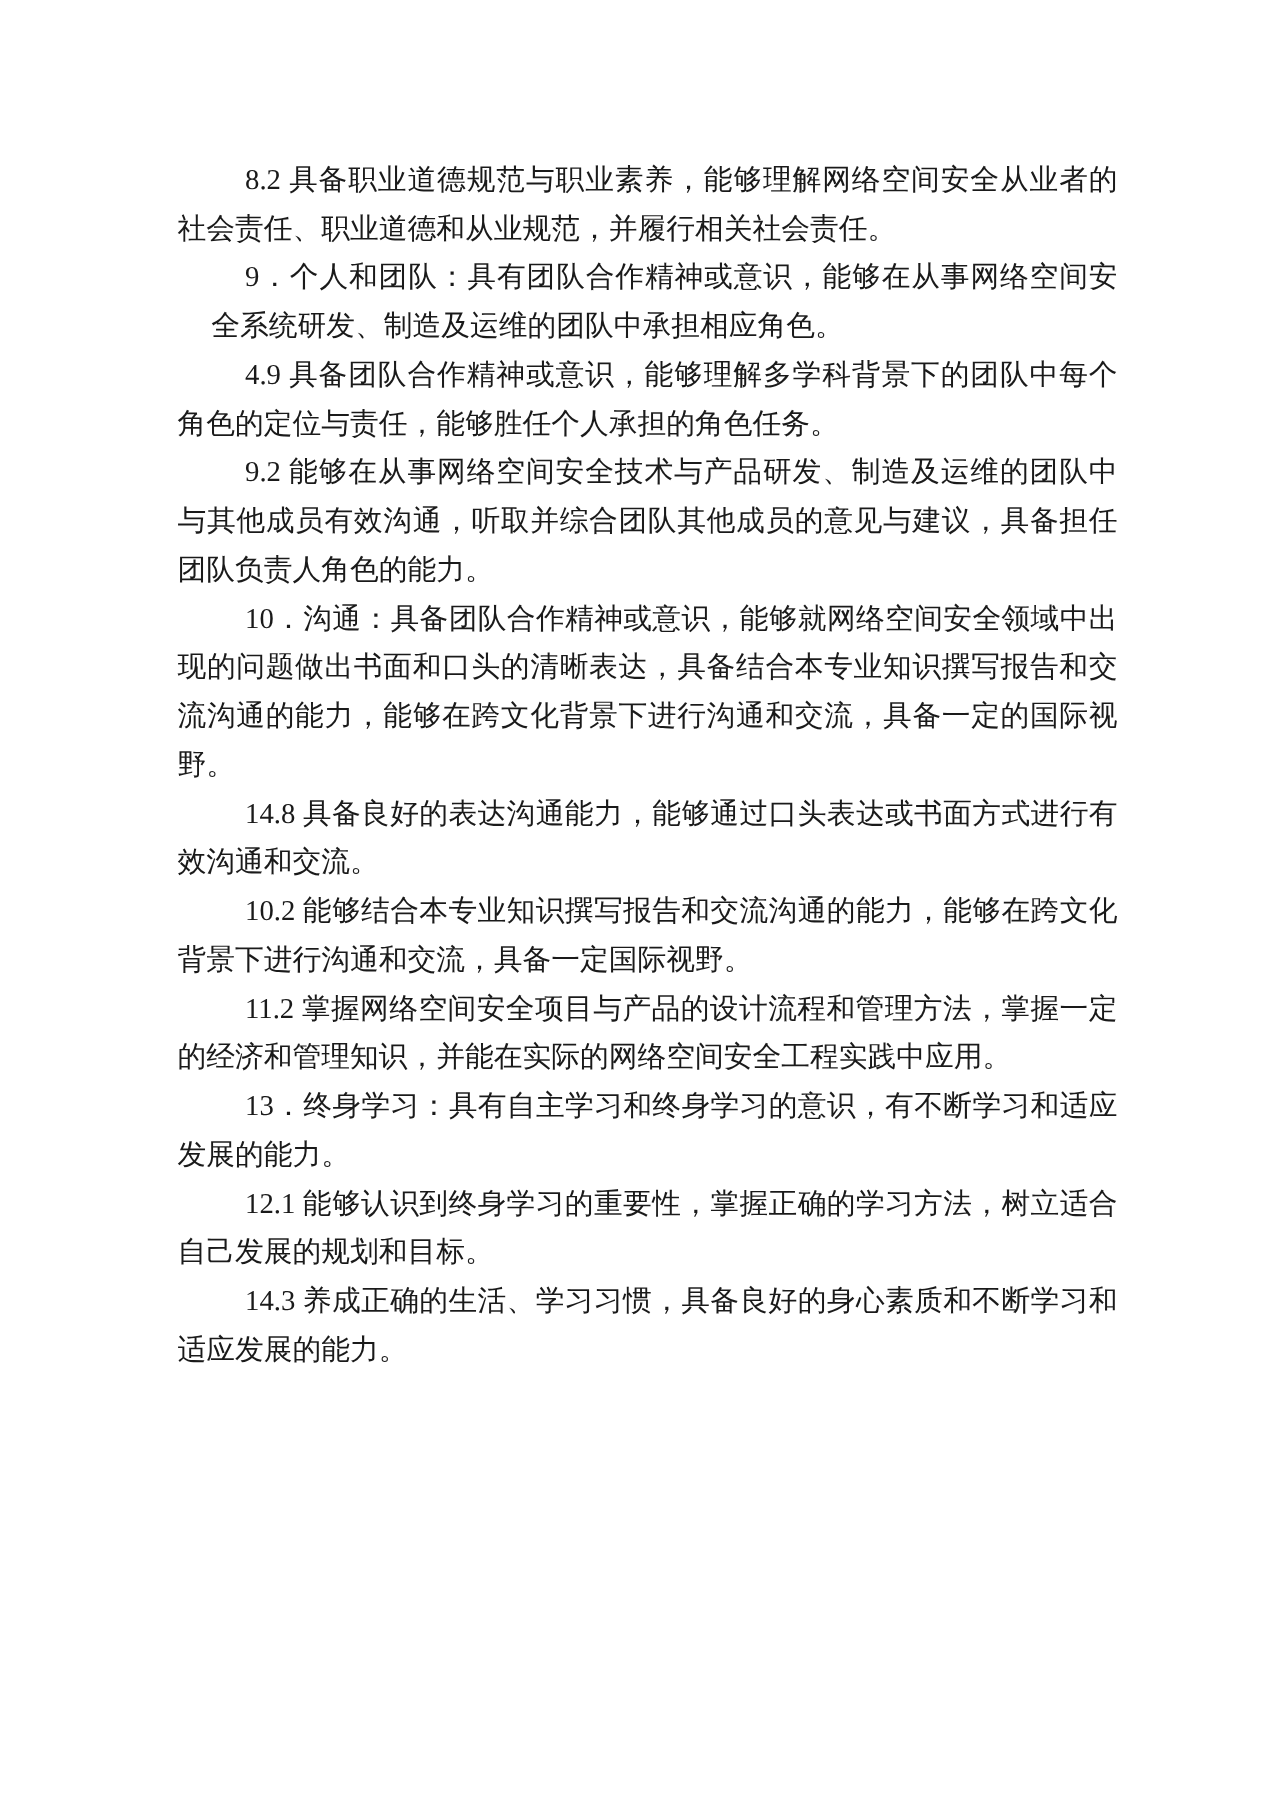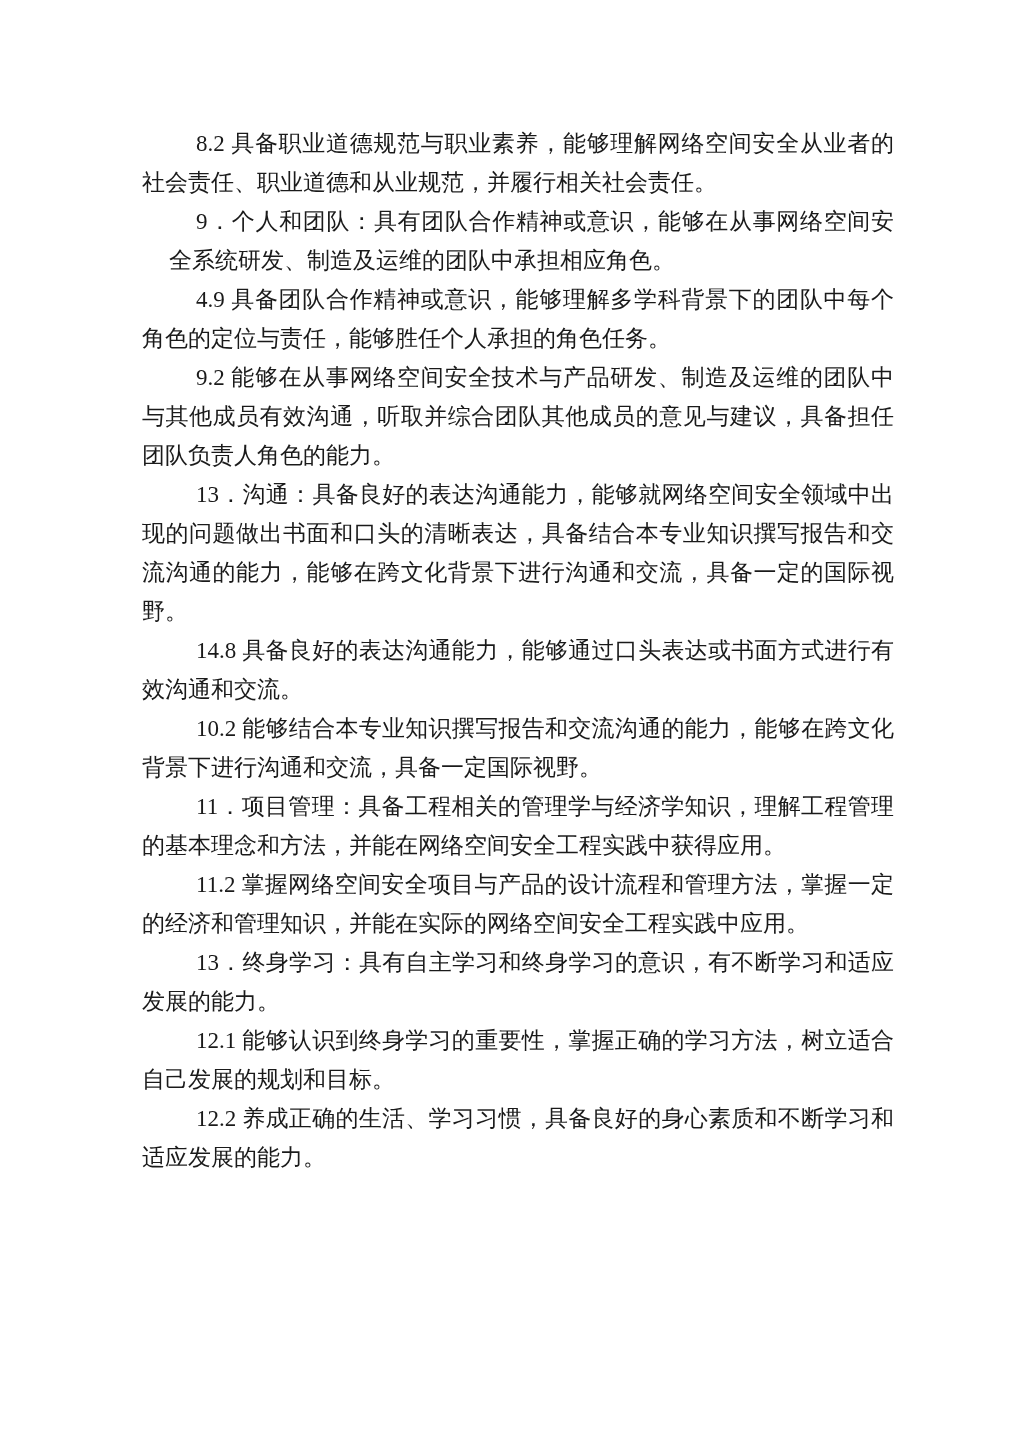--- a/index.html
+++ b/index.html
@@ -41,30 +41,29 @@
 <div class="page">
   <div class="content" id="document-content">
   <p class="para"><span class="para-text">8.2 具备职业道德规范与职业素养，能够理解网络空间安全从业者的社会责任、职业道德和从业规范，并履行相关社会责任。</span></p>
 
   <p class="para hang"><b class="para-heading">9．个人和团队：</b><span class="para-text">具有团队合作精神或意识，能够在从事网络空间安全系统研发、制造及运维的团队中承担相应角色。</span></p>
 
   <p class="para"><span class="para-text">4.9 具备团队合作精神或意识，能够理解多学科背景下的团队中每个角色的定位与责任，能够胜任个人承担的角色任务。</span></p>
 
   <p class="para"><span class="para-text">9.2 能够在从事网络空间安全技术与产品研发、制造及运维的团队中与其他成员有效沟通，听取并综合团队其他成员的意见与建议，具备担任团队负责人角色的能力。</span></p>
 
-  <p class="para"><b class="para-heading">13．沟通：</b><span class="para-text">具备良好的表达沟通能力，能够就网络空间安全领域中出现的问题做出书面和口头的清晰表达，具备结合本专业知识撰写报告和交流沟通的能力，能够在跨文化背景下进行沟通和交流，具备一定的国际视野。</span></p>
+  <p class="para"><b class="para-heading">10．沟通：</b><span class="para-text">具备团队合作精神或意识，能够就网络空间安全领域中出现的问题做出书面和口头的清晰表达，具备结合本专业知识撰写报告和交流沟通的能力，能够在跨文化背景下进行沟通和交流，具备一定的国际视野。</span></p>
 
   <p class="para"><span class="para-text">14.8 具备良好的表达沟通能力，能够通过口头表达或书面方式进行有效沟通和交流。</span></p>
 
   <p class="para"><span class="para-text">10.2 能够结合本专业知识撰写报告和交流沟通的能力，能够在跨文化背景下进行沟通和交流，具备一定国际视野。</span></p>
 
-  <p class="para"><b class="para-heading">11．项目管理：</b><span class="para-text">具备工程相关的管理学与经济学知识，理解工程管理的基本理念和方法，并能在网络空间安全工程实践中获得应用。</span></p>
 
 
   <p class="para"><span class="para-text">11.2 掌握网络空间安全项目与产品的设计流程和管理方法，掌握一定的经济和管理知识，并能在实际的网络空间安全工程实践中应用。</span></p>
 
   <p class="para"><b class="para-heading">13．终身学习：</b><span class="para-text">具有自主学习和终身学习的意识，有不断学习和适应发展的能力。</span></p>
 
   <p class="para"><span class="para-text">12.1 能够认识到终身学习的重要性，掌握正确的学习方法，树立适合自己发展的规划和目标。</span></p>
 
-  <p class="para"><span class="para-text">12.2 养成正确的生活、学习习惯，具备良好的身心素质和不断学习和适应发展的能力。</span></p>
+  <p class="para"><span class="para-text">14.3 养成正确的生活、学习习惯，具备良好的身心素质和不断学习和适应发展的能力。</span></p>
 </div>
 </div>
 
 </body></html>

